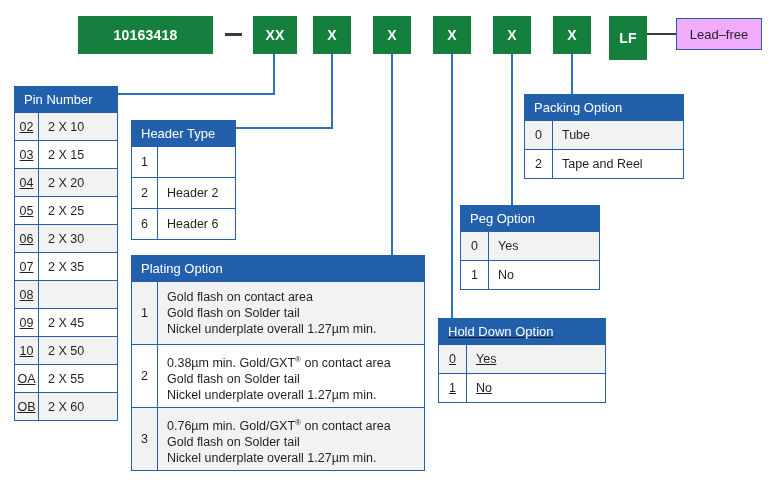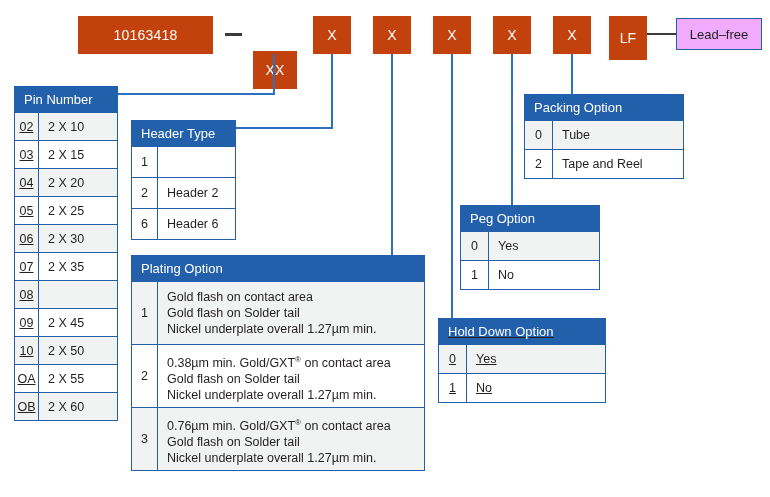--- a/index.html
+++ b/index.html
@@ -12,30 +12,30 @@
     height: 497px;
     position: relative;
     font-family: "Liberation Sans", sans-serif;
     color: #231f20;
     overflow: hidden;
   }
 
   
   .code-box {
     position: absolute;
-    background: #c2410c;
+    background: #15803d;
     color: #ffffff;
-    font-weight: normal;
+    font-weight: bold;
     display: flex;
     align-items: center;
     justify-content: center;
     letter-spacing: 0.2px;
   }
   .code-box.base   { left: 78px;  top: 16px; width: 135px; height: 38px; font-size: 14px; }
-  .code-box.c1     { left: 253px; top: 16px; width: 44px;  height: 38px; font-size: 14px; margin-top: 35px; }
+  .code-box.c1     { left: 253px; top: 16px; width: 44px;  height: 38px; font-size: 14px; }
   .code-box.c2     { left: 313px; top: 16px; width: 38px;  height: 38px; font-size: 14px; }
   .code-box.c3     { left: 373px; top: 16px; width: 38px;  height: 38px; font-size: 14px; }
   .code-box.c4     { left: 433px; top: 16px; width: 38px;  height: 38px; font-size: 14px; }
   .code-box.c5     { left: 493px; top: 16px; width: 38px;  height: 38px; font-size: 14px; }
   .code-box.c6     { left: 553px; top: 16px; width: 38px;  height: 38px; font-size: 14px; }
   .code-box.lf     { left: 609px; top: 16px; width: 38px;  height: 44px; font-size: 14px; }
 
   .dash {
     position: absolute;
     left: 225px;

